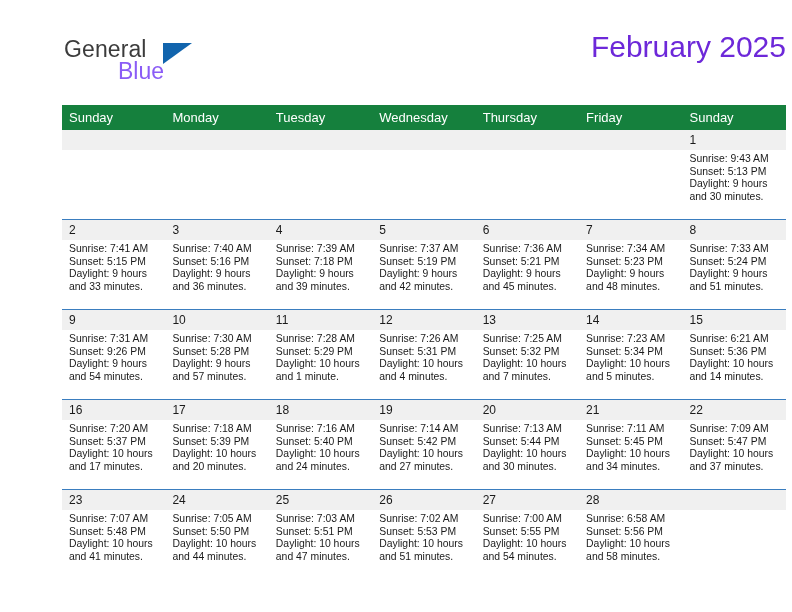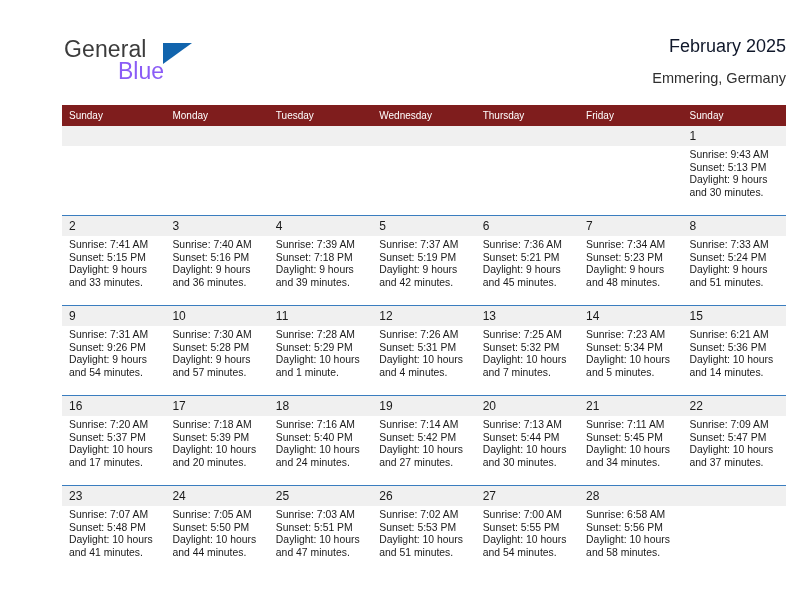--- a/index.html
+++ b/index.html
@@ -66,22 +66,22 @@
     border-bottom: 21px solid transparent;
   }
 
   .title-block {
     position: absolute;
     right: 0;
     top: 0;
     text-align: right;
   }
   .cal-title {
-    font-size: 18px;
-    color: #0f172a;
+    font-size: 30px;
+    color: #6d28d9;
     line-height: 33px;
     white-space: nowrap;
     font-weight: 400;
   }
   .cal-subtitle {
     font-size: 14.5px;
     color: #2f2f2f;
     line-height: 22px;
     margin-top: 4px;
     white-space: nowrap;
@@ -94,23 +94,23 @@
     left: 34px;
     top: 105px;
     width: 724px;
   }
   table.cal {
     border-collapse: collapse;
     table-layout: fixed;
     width: 724px;
   }
   table.cal th {
-    background: #7f1d1d;
+    background: #15803d;
     color: #ffffff;
-    font-size: 10px;
+    font-size: 13px;
     font-weight: normal;
     text-align: left;
     padding: 5px 0 5px 7px;
     height: 11px;
     border: none;
   }
   table.cal td {
     vertical-align: top;
     padding: 0;
     border: none;
@@ -149,21 +149,20 @@
 <div class="page">
 
   <div class="header">
     <div class="brand">
       <span class="brand-general">General</span>
       <span class="brand-tri"></span>
       <span class="brand-blue">Blue</span>
     </div>
     <div class="title-block">
       <div class="cal-title">February 2025</div>
-      <div class="cal-subtitle">Emmering, Germany</div>
     </div>
   </div>
 
   <div class="calendar">
     <table class="cal">
       <thead>
         <tr>
           <th>Sunday</th>
           <th>Monday</th>
           <th>Tuesday</th>

